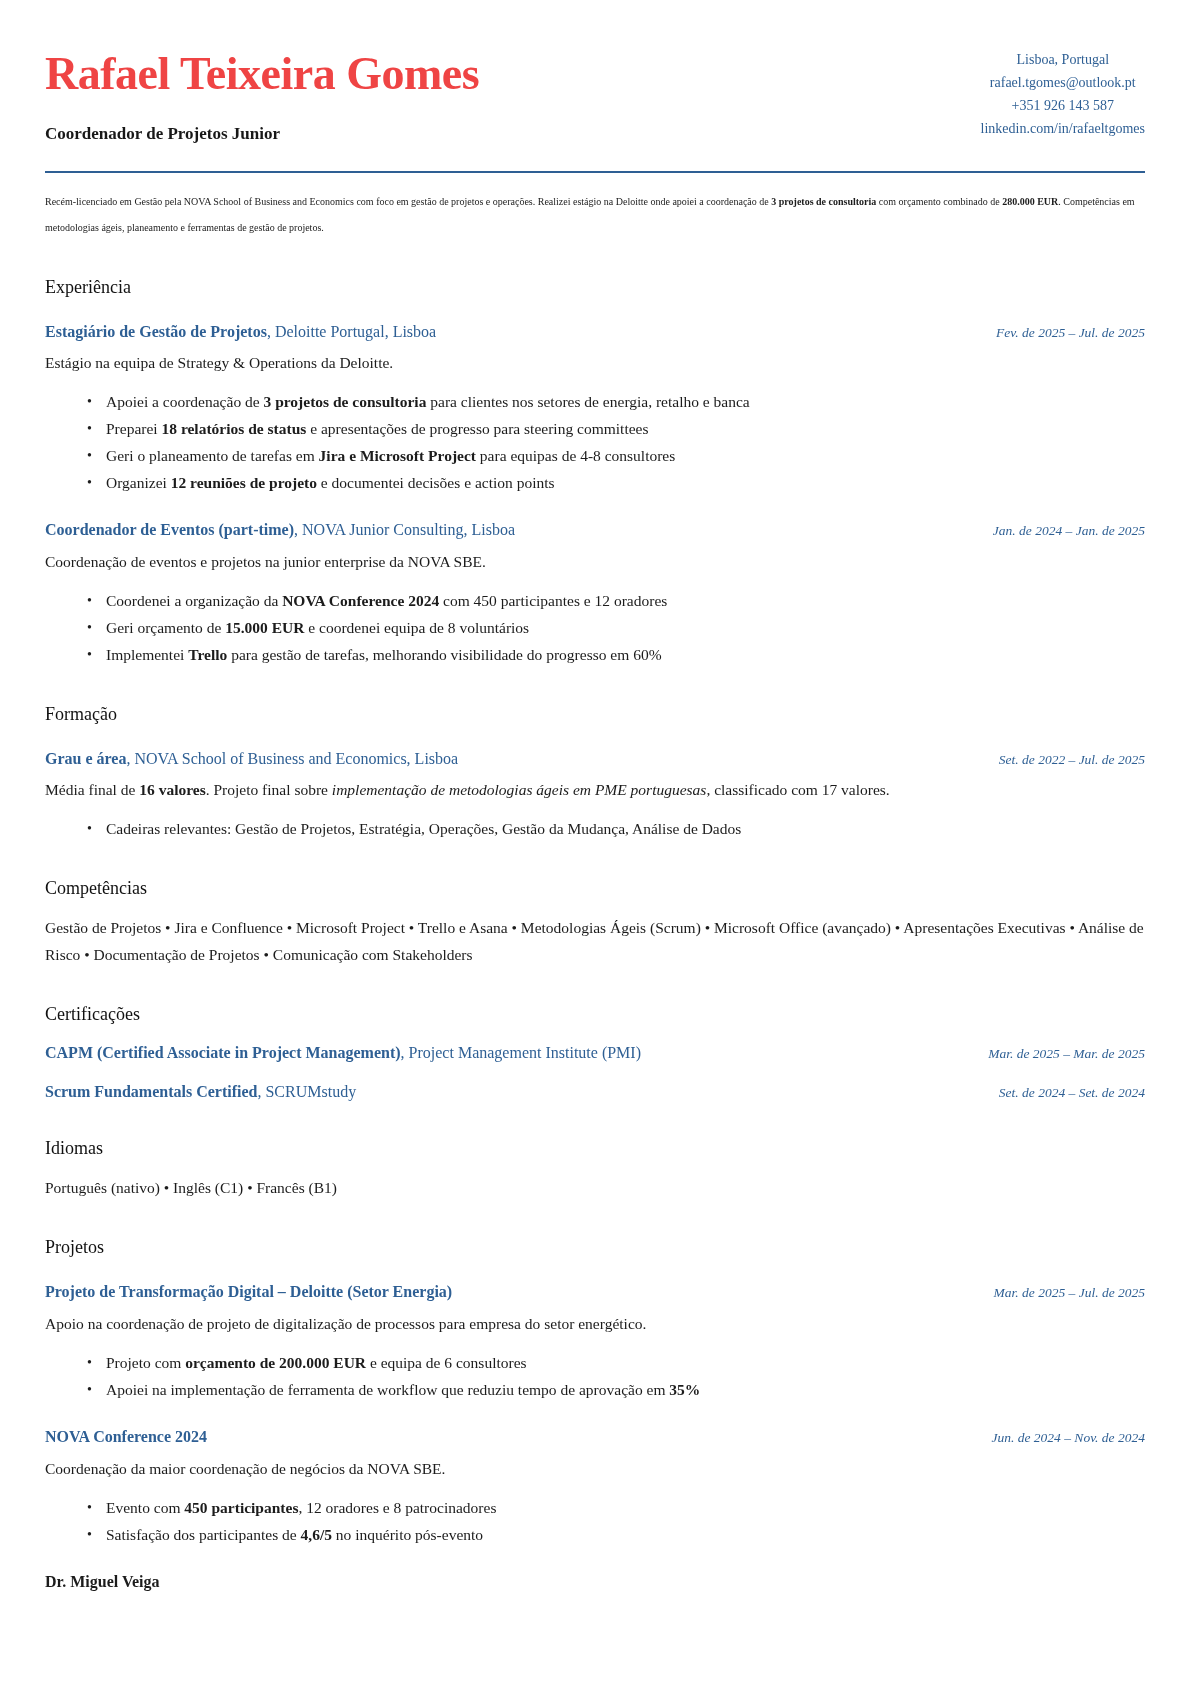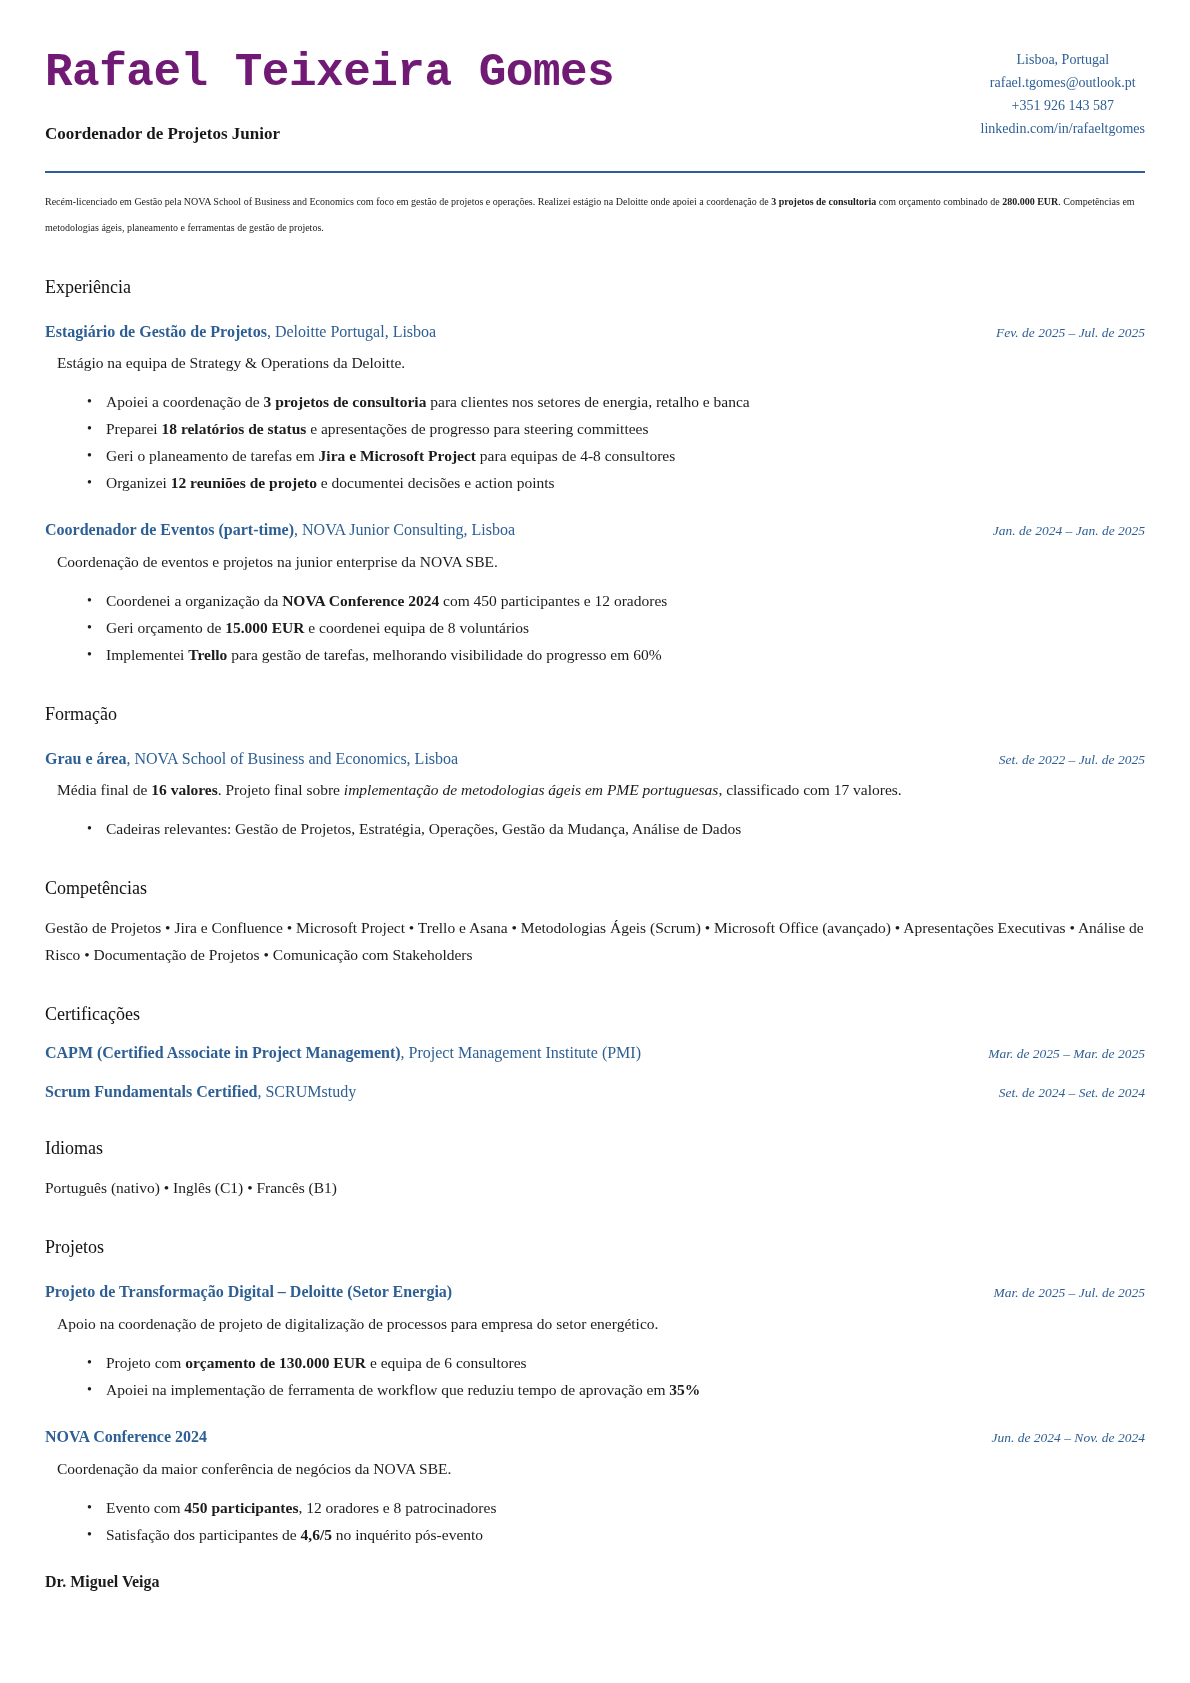--- a/index.html
+++ b/index.html
@@ -3,34 +3,34 @@
 <meta charset="utf-8">
 <style>
   html,body{margin:0;padding:0;background:#ffffff;}
   .page{
     width:1190px; min-height:1683px; box-sizing:border-box;
     padding:42px 45px 70px; position:relative; background:#ffffff;
     font-family:"Liberation Serif","DejaVu Serif",serif; color:#1c1c1c;
   }
   
   .header{display:flex; justify-content:space-between; align-items:flex-start;}
-  .name{font-size:46px; font-weight:700; line-height:1.12; margin:6px 0 0; color:#701a75; letter-spacing:-0.5px;font-family:Liberation Mono, monospace;}
+  .name{font-size:46px; font-weight:700; line-height:1.12; margin:6px 0 0; color:#ef4444; letter-spacing:-0.5px;}
   .job-title{font-size:17px; font-weight:700; margin-top:24px; color:#181818;}
   .contact{text-align:center; color:var(--accent); font-size:14px; line-height:23px; margin-top:6px;}
   .divider{border:none; border-top:2.5px solid var(--accent); margin:27px 0 0;}
   
   .summary{margin:16px 0 0; font-size:10px; line-height:26px;}
   .section-heading{font-size:18px; font-weight:400; margin:36px 0 0; color:#111;}
   .entry-row{display:flex; justify-content:space-between; align-items:baseline; margin-top:23px;}
   .entry-title{font-size:16px; color:var(--accent); line-height:1.35;}
   .t-bold{font-weight:700;margin-top:20px;}
   .t-rest{font-weight:400;}
   .t-plain{font-weight:700; color:#1c1c1c;}
   .entry-date{font-size:13.5px; font-style:italic; color:var(--accent); white-space:nowrap; margin-left:24px;}
-  .entry-desc{margin:8px 12px 0; font-size:15.5px; line-height:26px;}
+  .entry-desc{margin:8px 0 0; font-size:15.5px; line-height:26px;}
   .body-text{margin:15px 0 0; font-size:15.5px; line-height:27px;}
   .bullets{margin:13px 0 0; padding:0 0 0 42px; list-style:none;}
   .bullets li{position:relative; padding-left:19px; font-size:15.5px; line-height:26px; margin-top:1px;}
   .bullets li::before{content:"\2022"; position:absolute; left:0; top:0; font-size:14px; color:#1c1c1c;}
   .seg-b{font-weight:700;}
   .seg-i{font-style:italic;}
   .cert .entry-row{margin-top:17px;}
 </style>
 </head>
 <body>
@@ -109,28 +109,28 @@
         <p class="body-text"><span>Português (nativo) • Inglês (C1) • Francês (B1)</span></p>
       </section>
       <section class="section">
         <div class="section-heading">Projetos</div>
         <div class="entry-row">
           <div class="entry-title"><span class="t-bold">Projeto de Transformação Digital – Deloitte (Setor Energia)</span></div>
           <div class="entry-date">Mar. de 2025 – Jul. de 2025</div>
         </div>
         <p class="entry-desc"><span>Apoio na coordenação de projeto de digitalização de processos para empresa do setor energético.</span></p>
         <ul class="bullets">
-          <li><span>Projeto com </span><span class="seg-b">orçamento de 130.000 EUR</span><span> e equipa de 6 consultores</span></li>
+          <li><span>Projeto com </span><span class="seg-b">orçamento de 200.000 EUR</span><span> e equipa de 6 consultores</span></li>
           <li><span>Apoiei na implementação de ferramenta de workflow que reduziu tempo de aprovação em </span><span class="seg-b">35%</span></li>
         </ul>
         <div class="entry-row">
           <div class="entry-title"><span class="t-bold">NOVA Conference 2024</span></div>
           <div class="entry-date">Jun. de 2024 – Nov. de 2024</div>
         </div>
-        <p class="entry-desc"><span>Coordenação da maior conferência de negócios da NOVA SBE.</span></p>
+        <p class="entry-desc"><span>Coordenação da maior coordenação de negócios da NOVA SBE.</span></p>
         <ul class="bullets">
           <li><span>Evento com </span><span class="seg-b">450 participantes</span><span>, 12 oradores e 8 patrocinadores</span></li>
           <li><span>Satisfação dos participantes de </span><span class="seg-b">4,6/5</span><span> no inquérito pós-evento</span></li>
         </ul>
       </section>
       <section class="section">
         <div class="entry-row">
           <div class="entry-title"><span class="t-plain">Dr. Miguel Veiga</span></div>
         </div>
       </section>

